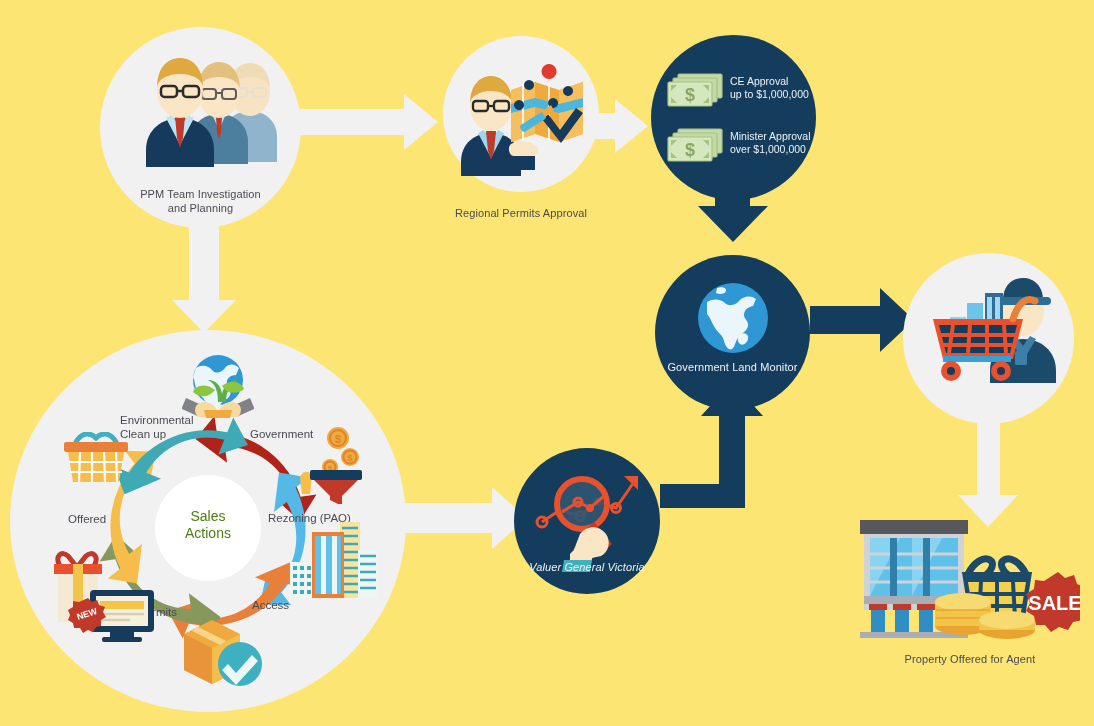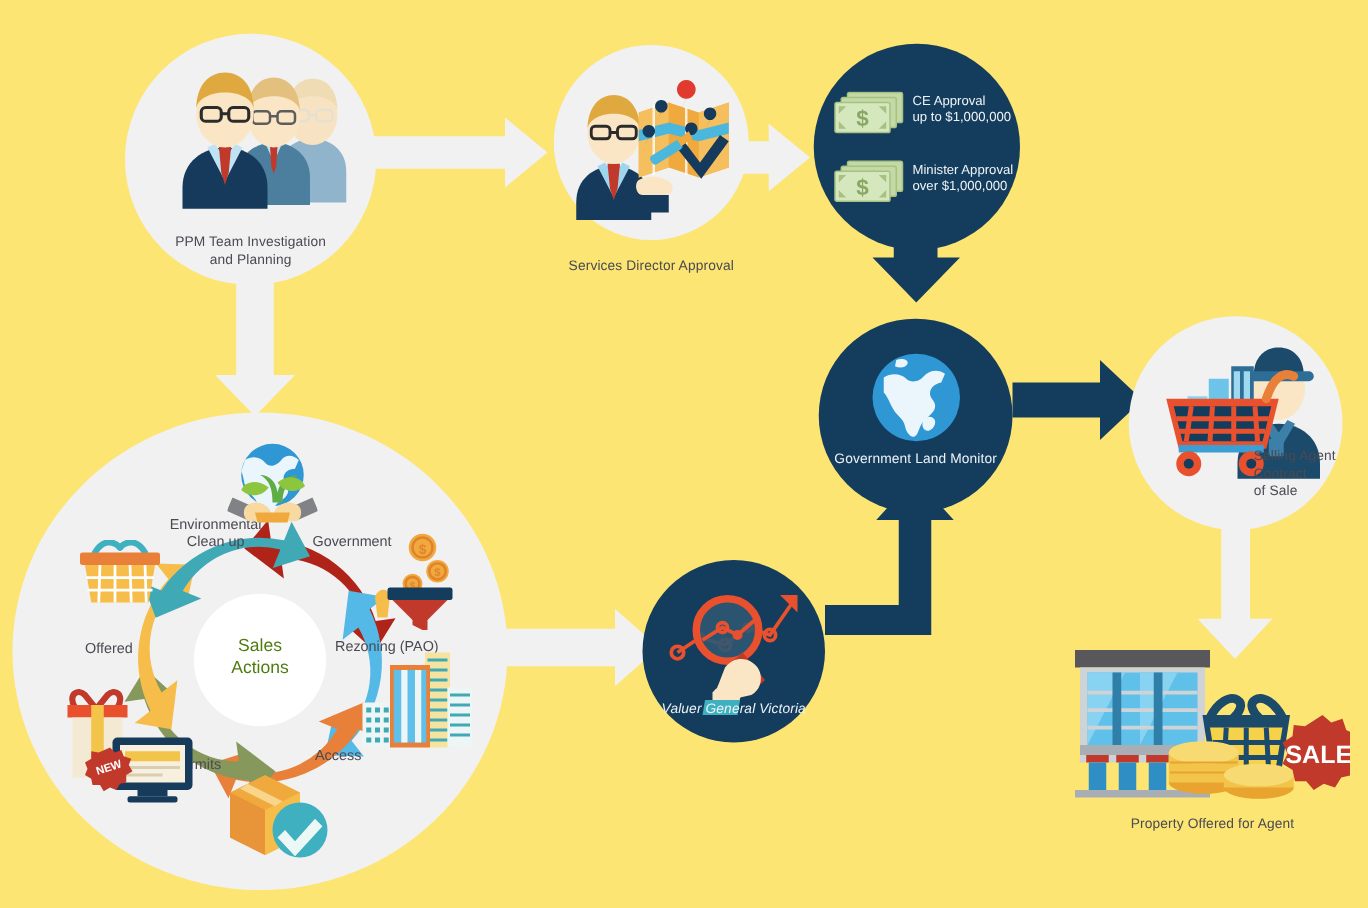--- a/index.html
+++ b/index.html
@@ -109,21 +109,21 @@
       <path d="M100 56 a5 5 0 1 1 .1 0 l-5 9 Z" fill="#153a5b"></path>
       <path d="M96 27 a7.5 7.5 0 1 1 .1 0 l-7.5 14 Z" fill="#e03b2e"></path>
 
       <path d="M95 62 l12 16 l16-22 l7 5 l-22 30 l-19 -24 Z" fill="#153a5b"></path>
 
       <path d="M56 104 h26 v14 h-26 Z" fill="#153a5b"></path>
       <path d="M58 92 c7-4 17-4 24 1 c5 3 4 11 -3 11 h-18 c-5 0 -7-9 -3-12 Z" fill="#fae6c4"></path>
       <rect x="66" y="74" width="28" height="8" rx="3" transform="rotate(-32 66 74)" fill="#4cb7dd"></rect>
       <path d="M89 60 l9 -7 l3 6 l-9 6 Z" fill="#f0a93c"></path>
     </svg>
-    <div class="lbl" style="left:-25px;top:170px;width:206px;">Services Director Approval</div>
+    <div class="lbl" style="left:-25px;top:170px;width:206px;">Regional Permits Approval</div>
   </div>
 
   <div class="node" style="left:651px;top:35px;width:165px;height:165px;">
     <div class="circle-dark" style="left:0;top:0;width:165px;height:165px;"></div>
 
     <svg style="position:absolute;left:15px;top:38px;" width="58" height="36" viewBox="0 0 58 36">
       <rect x="12" y="1" width="44" height="24" rx="1.5" fill="#c3d9a6" stroke="#a8c183" stroke-width="1.2"></rect>
       <rect x="7" y="5" width="44" height="24" rx="1.5" fill="#c3d9a6" stroke="#a8c183" stroke-width="1.2"></rect>
       <rect x="2" y="9" width="44" height="24" rx="1.5" fill="#d5e8bd" stroke="#a8c183" stroke-width="1.2"></rect>
       <path d="M5 12 h6 l-6 6 Z M43 12 h-6 l6 6 Z M5 30 h6 l-6-6 Z M43 30 h-6 l6-6 Z" fill="#a8c183"></path>
@@ -181,23 +181,20 @@
         <line x1="26" y1="76" x2="100" y2="76"></line>
         <line x1="25" y1="86" x2="97" y2="86"></line>
       </g>
       <path d="M98 60 c6-18 14-22 22-18" stroke="#e8803a" stroke-width="7" fill="none" stroke-linecap="round"></path>
       <path d="M28 100 h68" stroke="#3c9fd4" stroke-width="6" fill="none"></path>
       <circle cx="36" cy="112" r="10" fill="#e8502e"></circle>
         <circle cx="36" cy="112" r="4" fill="#143c5c"></circle>
       <circle cx="86" cy="112" r="10" fill="#e8502e"></circle>
         <circle cx="86" cy="112" r="4" fill="#143c5c"></circle>
     </svg>
-    <div class="lbl lbl-left" style="left:100px;top:105px;width:80px;">Selling Agent
-Contract
-of Sale</div>
   </div>
 
   <div class="node" style="left:514px;top:448px;width:146px;height:146px;">
     <div class="circle-dark" style="left:0;top:0;width:146px;height:146px;"></div>
     <svg style="position:absolute;left:18px;top:14px;" width="115" height="110" viewBox="0 0 115 110">
 
       <polyline points="10,60 28,48 48,54 66,40 84,46 102,20" fill="none" stroke="#e8502e" stroke-width="3"></polyline>
       <path d="M92 14 h14 v14 l-5-5 l-5 -5 Z" fill="#e8502e"></path>
       <circle cx="10" cy="60" r="5" fill="none" stroke="#e8502e" stroke-width="3"></circle>
       <circle cx="28" cy="48" r="4.5" fill="#e8502e"></circle>
@@ -349,21 +346,21 @@
 
     <div class="center-disc" style="left:145px;top:145px;width:106px;height:106px;"></div>
     <div class="sales-core" style="left:145px;top:178px;width:106px;">Sales
 Actions</div>
 
     <div class="cyc-lbl" style="left:240px;top:97px;width:110px;">Government</div>
     <div class="cyc-lbl" style="left:258px;top:181px;width:120px;">Rezoning (PAO)</div>
     <div class="cyc-lbl" style="left:242px;top:268px;width:80px;">Access</div>
     <div class="cyc-lbl" style="left:128px;top:275px;width:80px;">Permits</div>
     <div class="cyc-lbl" style="left:58px;top:182px;width:90px;">Offered</div>
-    <div class="cyc-lbl" style="left:110px;top:83px;width:105px;text-align:center;">Environmental
+    <div class="cyc-lbl" style="left:110px;top:83px;width:105px;text-align:left;">Environmental
 Clean up</div>
 
     <svg style="position:absolute;left:172px;top:22px;" width="72" height="72" viewBox="0 0 72 72">
       <circle cx="36" cy="28" r="25" fill="#2e97d4"></circle>
       <path d="M14 16 c6-4 13-2 16 2 c4 5 10 2 13-2 c4-5 10-4 14 0 l-3 7 c-6 0-10 4-9 9 c1 5 5 7 3 11 c-2 5-7 5-10 10 c-3 4-4 8-7 9 c-4 1-6-5-7-10 c-1-6-6-8-9-13 c-2-4-2-10-4-14 Z" fill="#eaf6fc"></path>
       <path d="M36 50 c0-10 -2-18 -10-22 c8 0 13 6 14 14 c2-9 8-14 16-14 c-9 6 -12 13 -12 22 Z" fill="#5fae45"></path>
       <path d="M33 38 c-10-8-20-4-22 2 c6 6 16 6 22-2 Z" fill="#8cc63f"></path>
       <path d="M40 34 c10-8 20-3 22 3 c-7 6 -17 5 -22-3 Z" fill="#8cc63f"></path>
       <path d="M4 46 l16 10 l-6 10 l-16 -10 Z" fill="#808285" transform="rotate(-8 4 46)"></path>
       <path d="M68 46 l-16 10 l6 10 l16 -10 Z" fill="#808285" transform="rotate(8 68 46)"></path>

